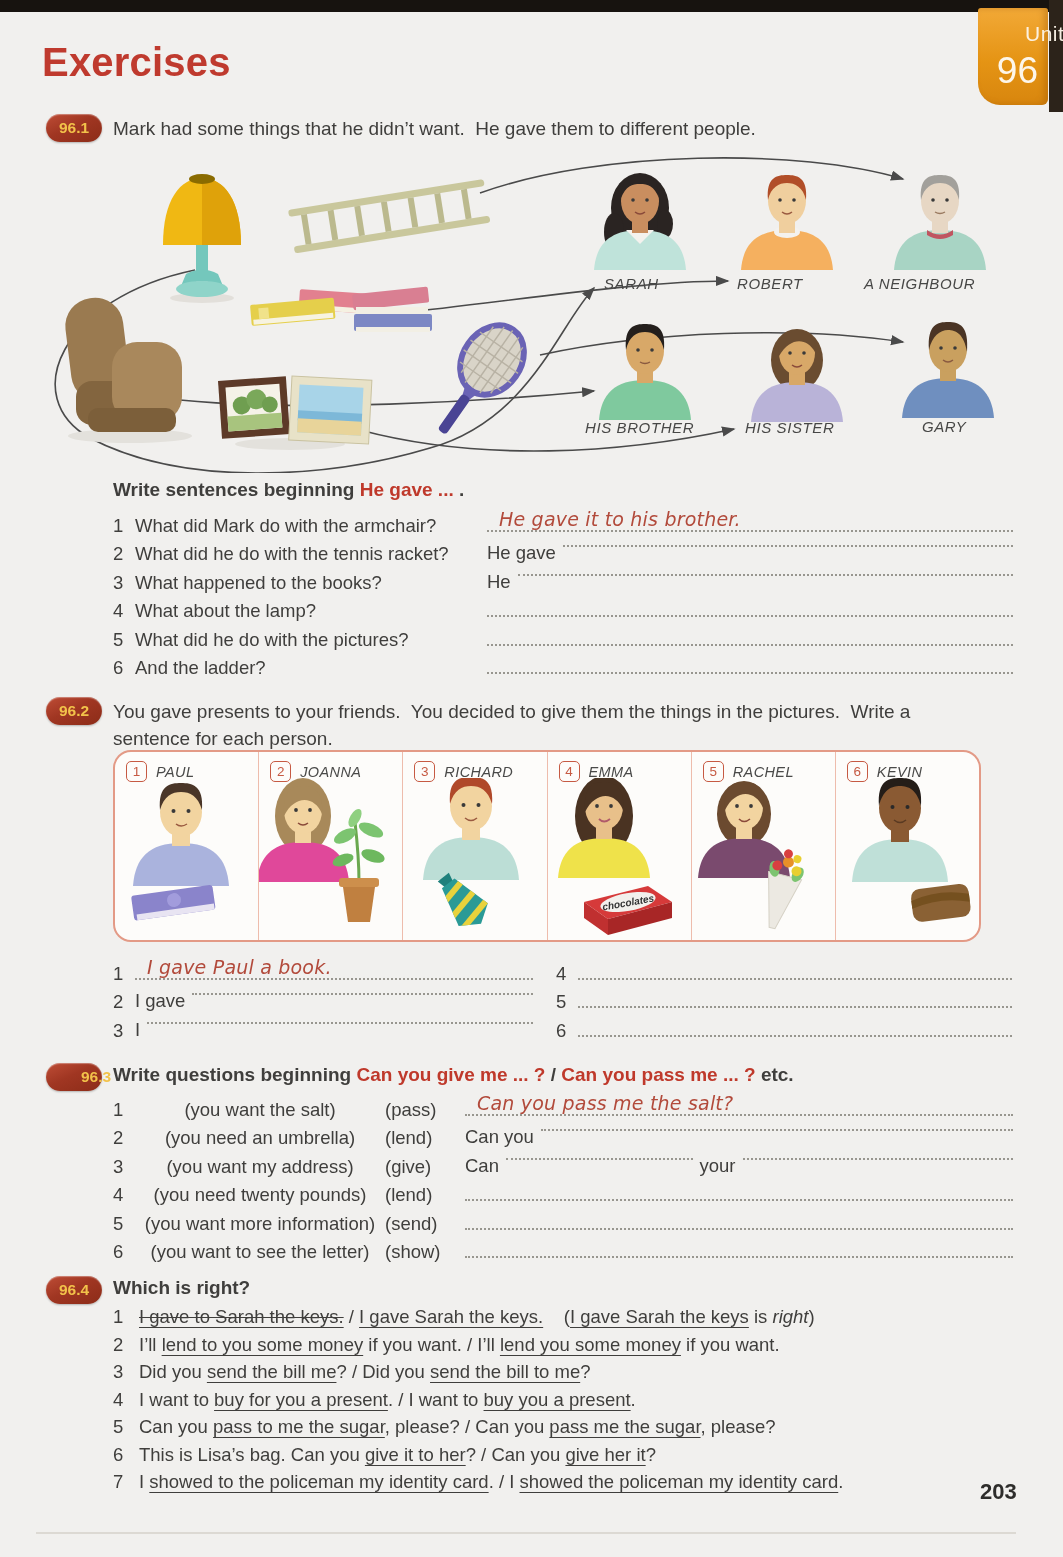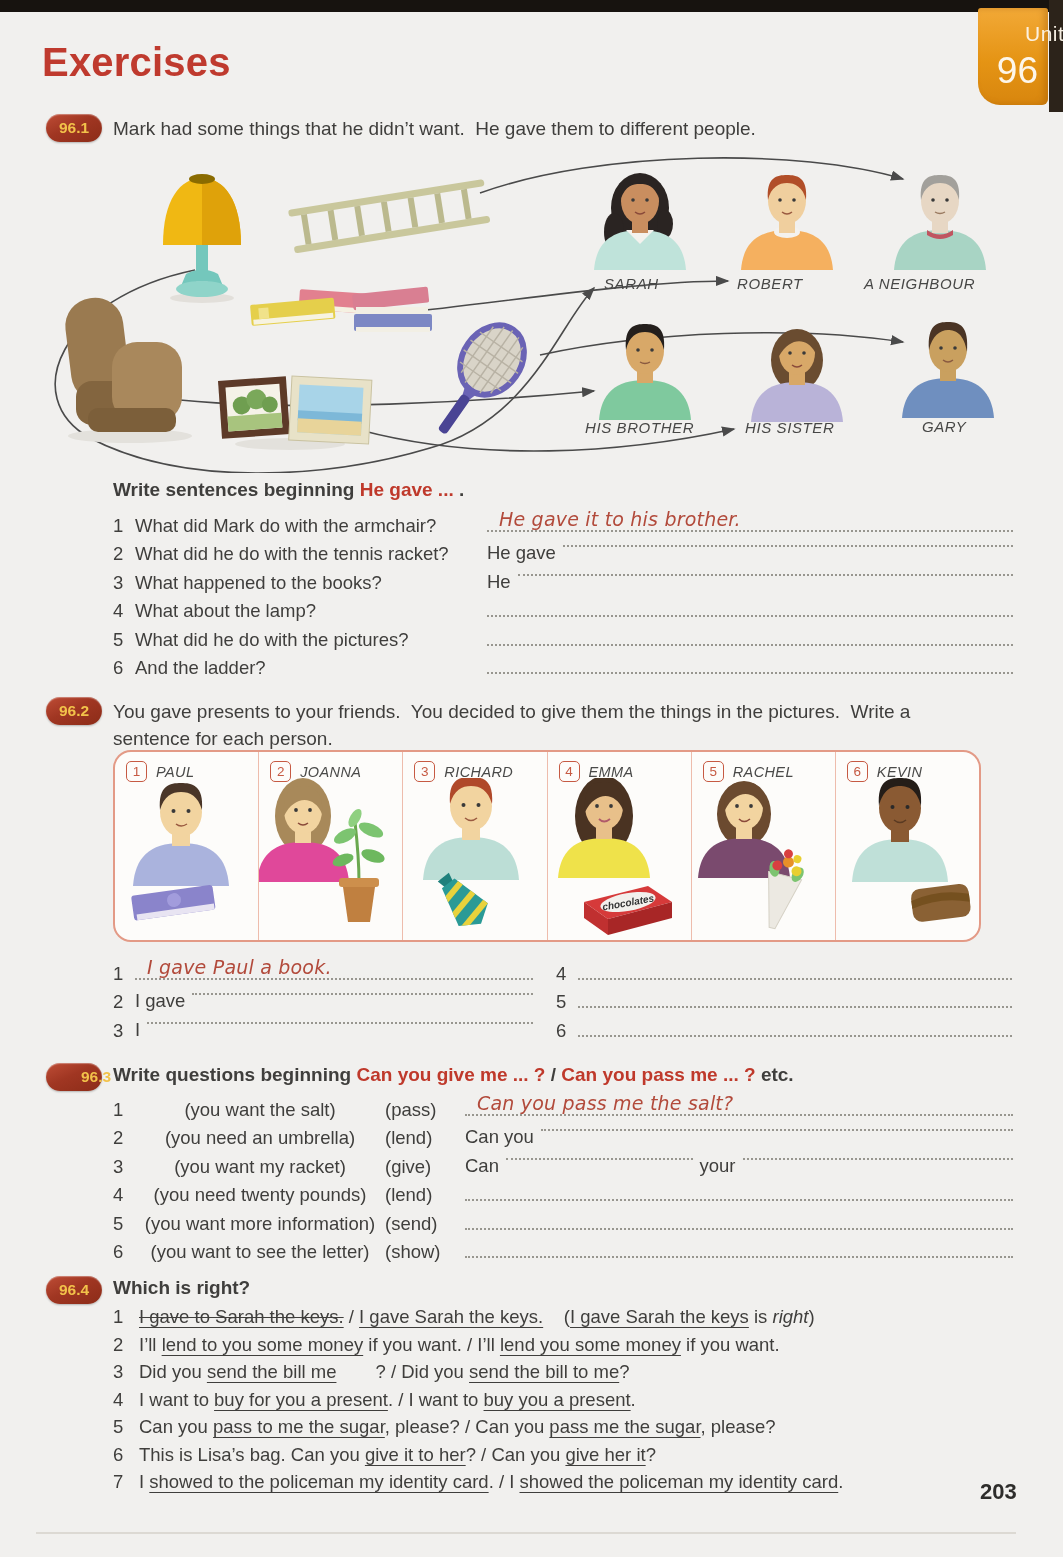--- a/index.html
+++ b/index.html
@@ -564,21 +564,21 @@
     <span class="num">2</span>
     <span class="p-prompt">(you need an umbrella)</span>
     <span class="p-verb">(lend)</span>
     <span class="ansarea">
         <span class="prefill">Can you</span>
         <span class="dots"></span>
       </span>
   </div>
   <div class="row">
     <span class="num">3</span>
-    <span class="p-prompt">(you want my racket)</span>
+    <span class="p-prompt">(you want my address)</span>
     <span class="p-verb">(give)</span>
     <span class="ansarea">
         <span class="prefill">Can</span>
         <span class="dots"></span>
         <span class="mid">your</span>
         <span class="dots dots2"></span>
       </span>
   </div>
   <div class="row">
     <span class="num">4</span>
@@ -613,21 +613,21 @@
   <div class="rich">
       <span class="num">1</span>
       <span><span class="seg-su" style="white-space: pre-wrap;">I gave to Sarah the keys.</span><span style="white-space: pre-wrap;"> / </span><span class="seg-u" style="white-space: pre-wrap;">I gave Sarah the keys.</span><span style="white-space: pre-wrap;">    (</span><span class="seg-u" style="white-space: pre-wrap;">I gave Sarah the keys</span><span style="white-space: pre-wrap;"> is </span><span class="seg-i" style="white-space: pre-wrap;">right</span><span style="white-space: pre-wrap;">)</span></span>
     </div>
   <div class="rich">
       <span class="num">2</span>
       <span><span style="white-space: pre-wrap;">I’ll </span><span class="seg-u" style="white-space: pre-wrap;">lend to you some money</span><span style="white-space: pre-wrap;"> if you want. / I’ll </span><span class="seg-u" style="white-space: pre-wrap;">lend you some money</span><span style="white-space: pre-wrap;"> if you want.</span></span>
     </div>
   <div class="rich">
       <span class="num">3</span>
-      <span><span style="white-space: pre-wrap;">Did you </span><span class="seg-u" style="white-space: pre-wrap;">send the bill me</span><span style="white-space: pre-wrap; margin-left: 39px;">? / Did you </span><span class="seg-u" style="white-space: pre-wrap;">send the bill to me</span><span style="white-space: pre-wrap;">?</span></span>
+      <span><span style="white-space: pre-wrap;">Did you </span><span class="seg-u" style="white-space: pre-wrap;">send the bill me</span><span style="white-space: pre-wrap;">? / Did you </span><span class="seg-u" style="white-space: pre-wrap;">send the bill to me</span><span style="white-space: pre-wrap;">?</span></span>
     </div>
   <div class="rich">
       <span class="num">4</span>
       <span><span style="white-space: pre-wrap;">I want to </span><span class="seg-u" style="white-space: pre-wrap;">buy for you a present</span><span style="white-space: pre-wrap;">. / I want to </span><span class="seg-u" style="white-space: pre-wrap;">buy you a present</span><span style="white-space: pre-wrap;">.</span></span>
     </div>
   <div class="rich">
       <span class="num">5</span>
       <span><span style="white-space: pre-wrap;">Can you </span><span class="seg-u" style="white-space: pre-wrap;">pass to me the sugar</span><span style="white-space: pre-wrap;">, please? / Can you </span><span class="seg-u" style="white-space: pre-wrap;">pass me the sugar</span><span style="white-space: pre-wrap;">, please?</span></span>
     </div>
   <div class="rich">

